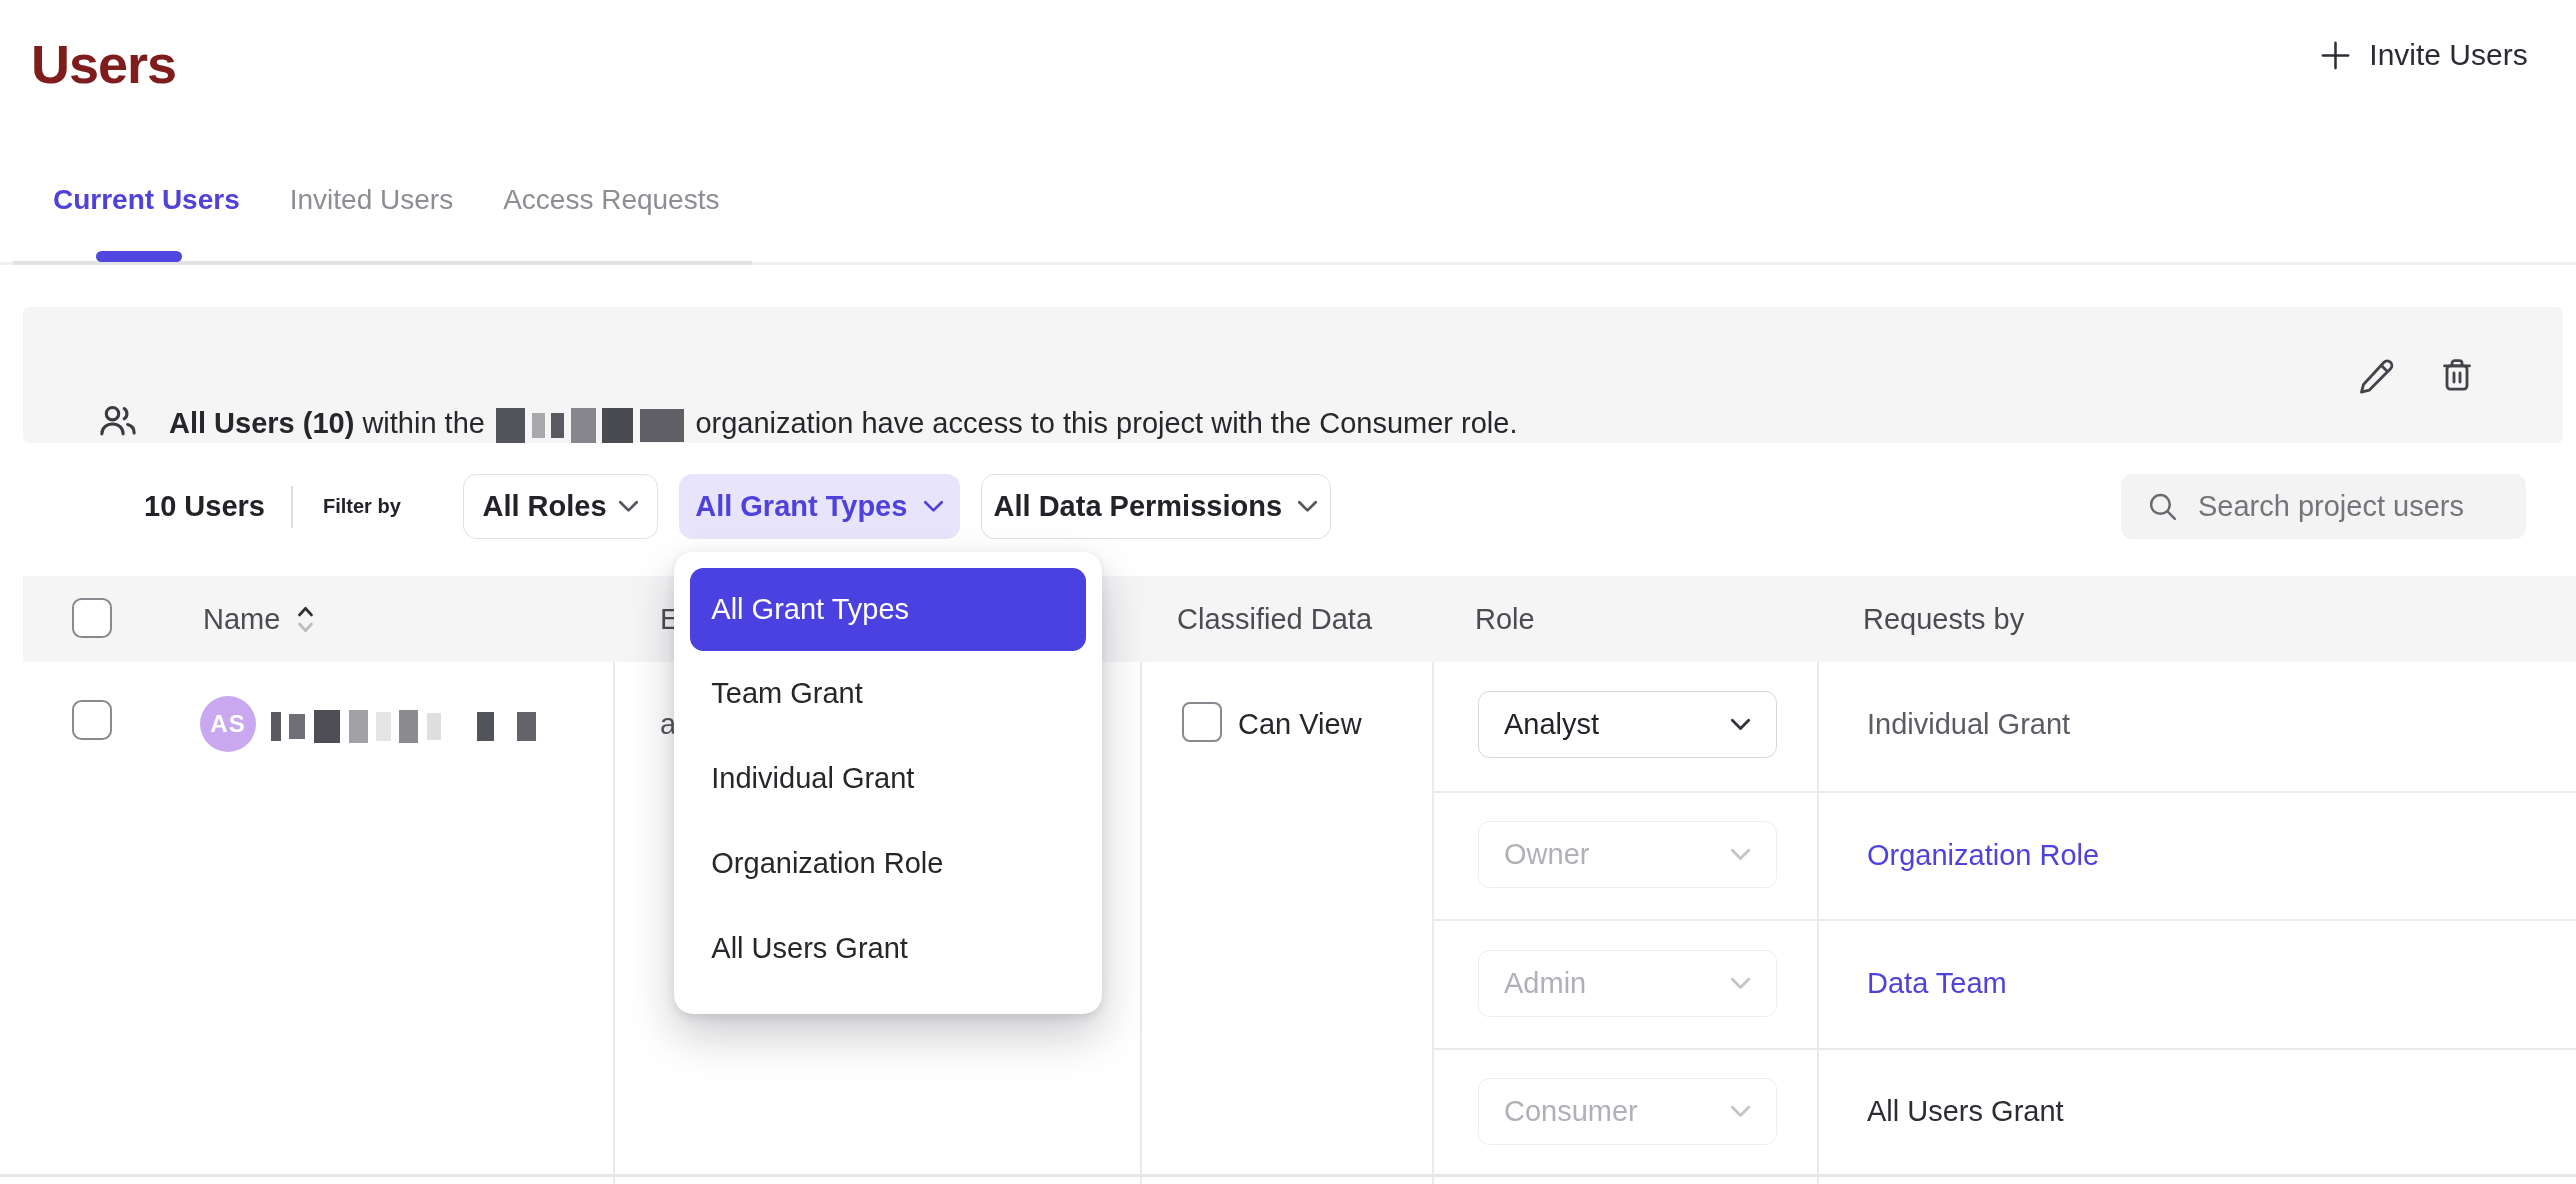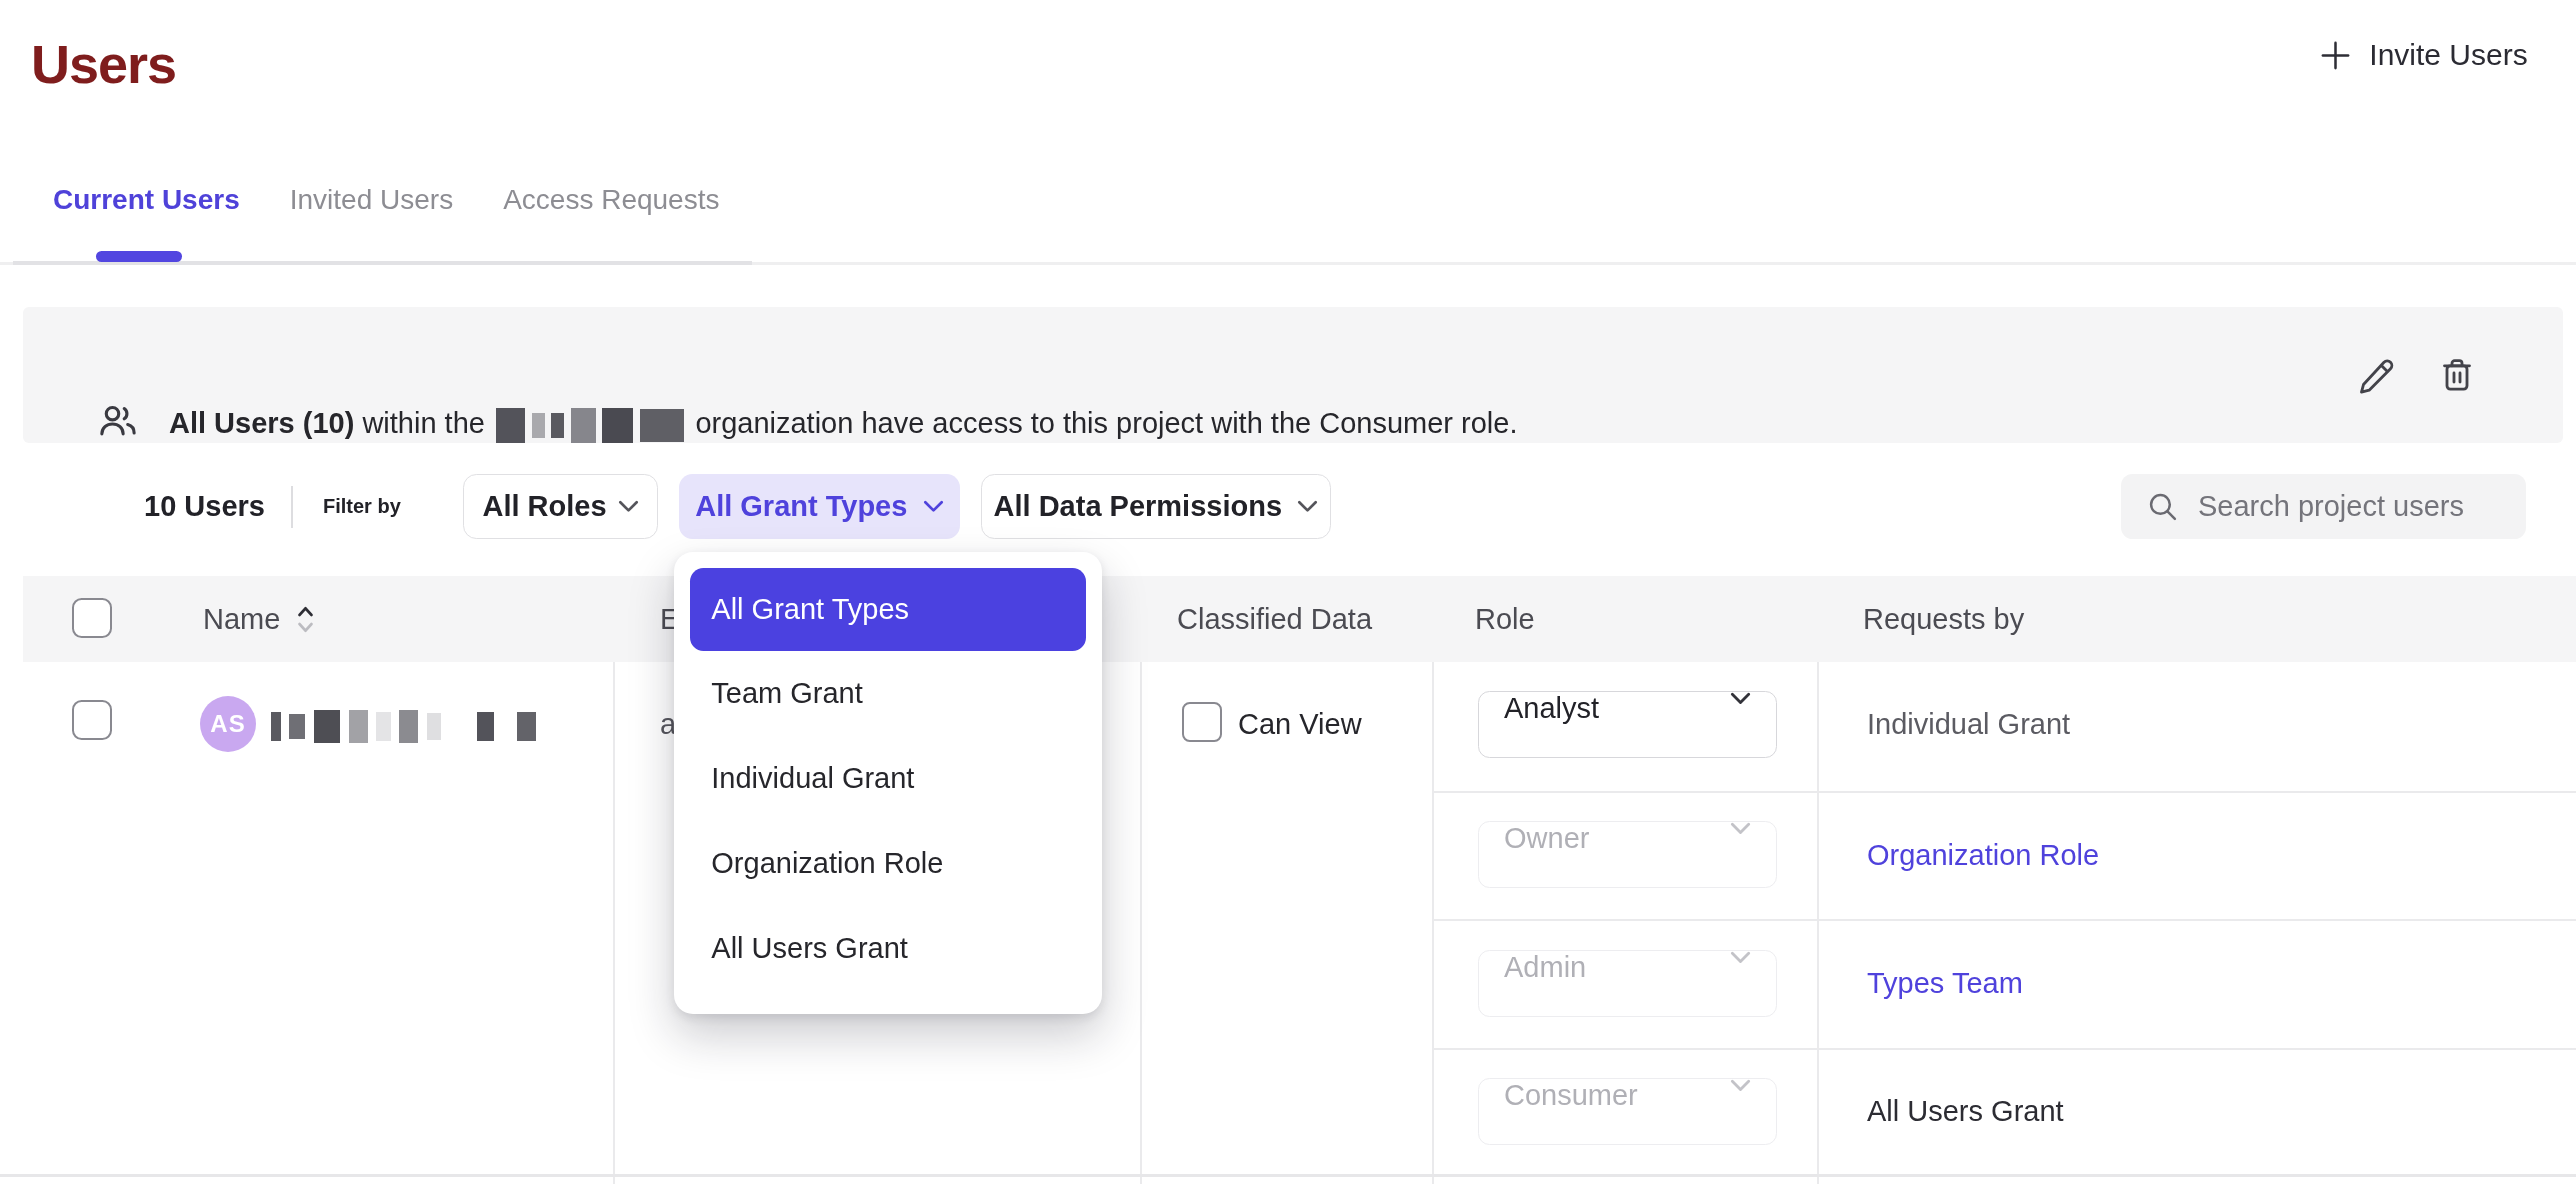--- a/index.html
+++ b/index.html
@@ -57,21 +57,21 @@
   .vline { position:absolute; top:0; bottom:0; width:1.9px; background:#eaeaec; }
   .row-bottom { position:absolute; left:-23px; right:0; top:512px; height:2.9px; background:#e7e7e9; }
   .subline { position:absolute; left:1409px; right:0; height:1.9px; background:#eaeaec; }
   .avatar { position:absolute; left:177px; top:34px; width:56px; height:56px; border-radius:50%;
     background:#c9a8f0; color:#fff; font-size:24px; font-weight:600; letter-spacing:1px;
     display:flex; align-items:center; justify-content:center; }
   .name-redact { position:absolute; left:248px; top:46px; height:36px; display:flex; align-items:center; gap:8.6px; }
   .name-redact span { display:inline-block; }
   .cell-text { position:absolute; font-size:29px; line-height:38px; }
   .role-pill { position:absolute; left:1455px; width:299px; height:67px; border-radius:11.5px; background:#fff;
-    display:flex; justify-content:space-between; padding:0 25px;
+    display:flex; align-items:center; justify-content:space-between; padding:0 25px;
     font-size:29px; cursor:pointer; }
   .role-pill.enabled { border:1.9px solid #d7d7db; color:#222228; font-weight:500; }
   .role-pill.enabled .chev { color:#33333a; }
   .role-pill.disabled { border:1.9px solid #ededf0; color:#b0b0b6; font-weight:500; cursor:default; }
   .role-pill.disabled .chev { color:#c3c3c8; }
   .granted-link { color:#4f42dc; cursor:pointer; }
   
   .dropdown { position:absolute; left:674px; top:552px; width:428px; height:462px; background:#fff;
     border-radius:19px; box-shadow:0 21px 46px rgba(25,25,40,0.22), 0 3.8px 9.6px rgba(25,25,40,0.10);
     padding:16.3px 16.3px 0 16.3px; z-index:20; }
@@ -240,21 +240,21 @@
         </svg>
     </div>
     <div class="cell-text granted-link" style="left:1844px;top:174px;">Organization Role</div>
 
     <div class="role-pill disabled" style="top:288px;">
       <span>Admin</span>
       <svg class="chev" viewBox="0 0 14 9" fill="none" stroke="currentColor" stroke-width="1.9" stroke-linecap="round" stroke-linejoin="round">
           <polyline points="1.5,1.5 7,7 12.5,1.5"></polyline>
         </svg>
     </div>
-    <div class="cell-text granted-link" style="left:1844px;top:302px;">Types Team</div>
+    <div class="cell-text granted-link" style="left:1844px;top:302px;">Data Team</div>
 
     <div class="role-pill disabled" style="top:416px;">
       <span>Consumer</span>
       <svg class="chev" viewBox="0 0 14 9" fill="none" stroke="currentColor" stroke-width="1.9" stroke-linecap="round" stroke-linejoin="round">
           <polyline points="1.5,1.5 7,7 12.5,1.5"></polyline>
         </svg>
     </div>
     <div class="cell-text" style="left:1844px;top:430px;color:#2c2c33;">All Users Grant</div>
   </div>
 

